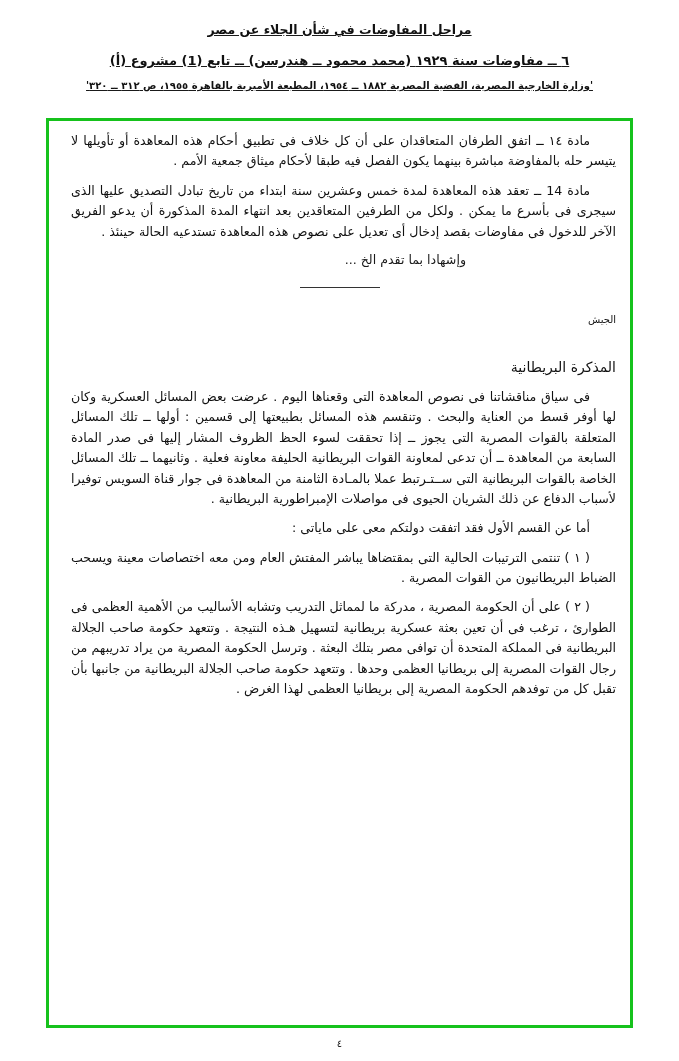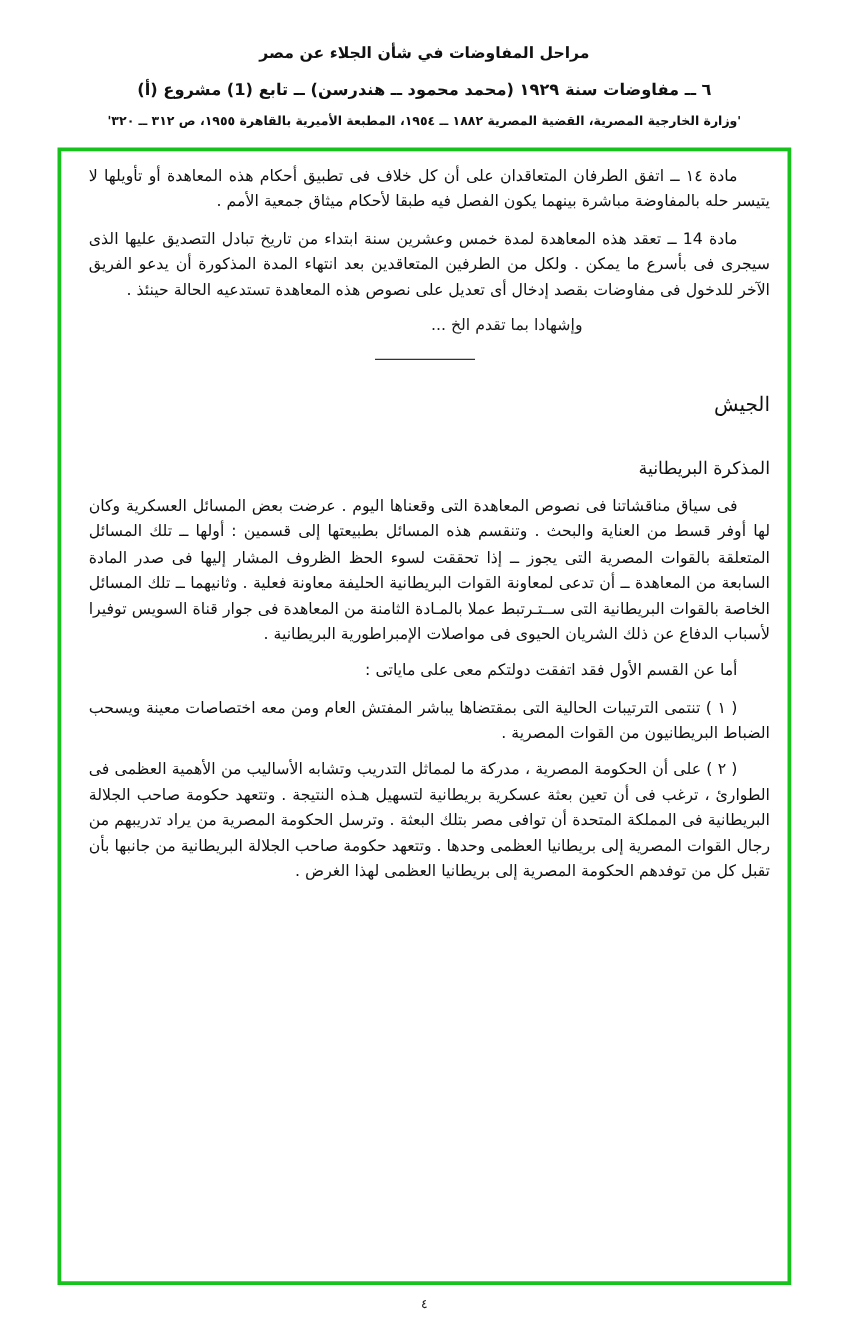--- a/index.html
+++ b/index.html
@@ -19,21 +19,22 @@
   .page {
     width: 679px;
     height: 1061px;
     position: relative;
     box-sizing: border-box;
   }
 
   
   .header {
     text-align: center;
-    padding-top: 34px;
+    padding-top: 22px;
+    text-decoration: underline;
   }
   .header .h-line {
     font-weight: bold;
     color: #111;
     direction: rtl;
   }
   .header .h1 {
     font-size: 12.5px;
     letter-spacing: 0px;
     margin-bottom: 16px;
@@ -96,21 +97,21 @@
 
   .rule {
     width: 80px;
     height: 1px;
     background: #333;
     margin: 20px auto 22px auto;
   }
 
   .center-title {
     text-align: center;
-    font-size: 16px;
+    font-size: 10px;
     margin: 26px 0 0 0;
     letter-spacing: 1px;
     color: #111;
   }
   .center-title.second {
     margin-top: 34px;
     font-size: 14px;
   }
 
   .salutation {

